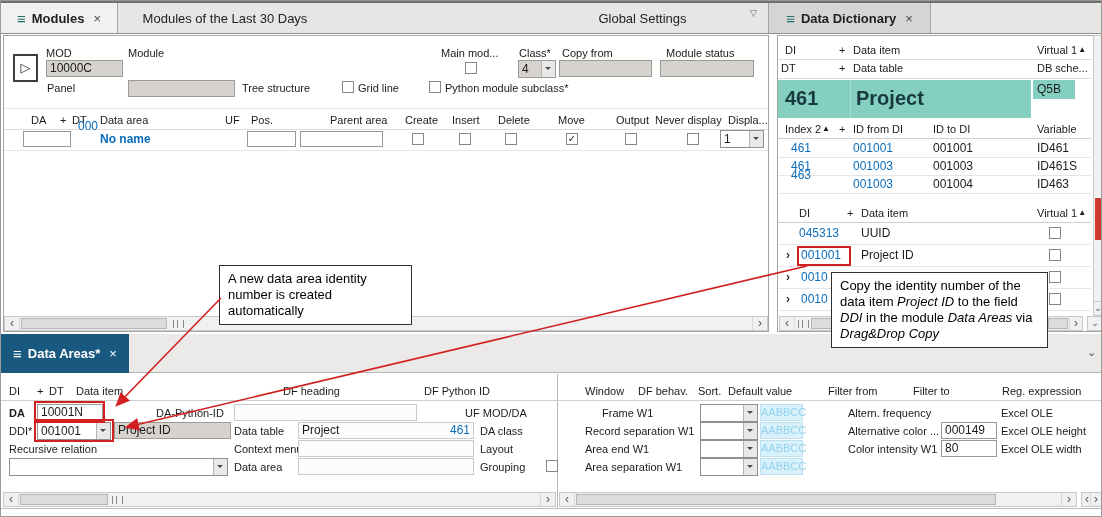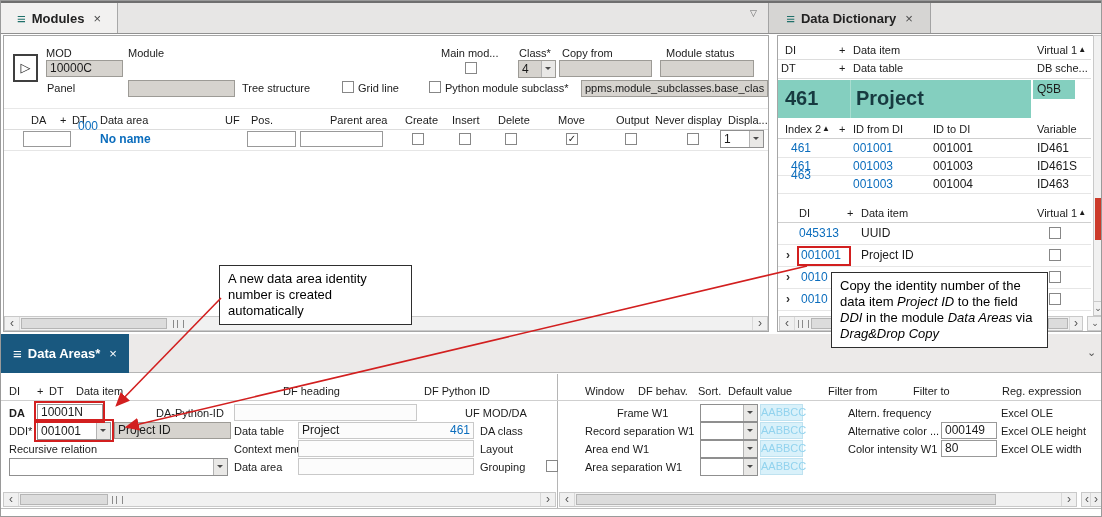--- a/index.html
+++ b/index.html
@@ -43,20 +43,26 @@
 <div id="app">
 
   <div style="position:absolute;left:0;top:0;width:1102px;height:2px;background:#6f6f6f"></div>
   <div style="position:absolute;left:0;top:2px;width:1102px;height:31px;background:#e7e6e5;border-bottom:1px solid #909090;box-sizing:border-box"></div>
 
   <div class="tab" style="left:0;width:117px;background:#f2f1f0;border-right:1px solid #a8a8a8">
     <span class="mi">≡</span>
     <span class="b">Modules</span>
     <span class="ci">×</span>
   </div>
+  <div class="tab" style="left:117px;width:214px">
+    <span>Modules of the Last 30 Days</span>
+  </div>
+  <div class="tab" style="left:543px;width:197px">
+    <span>Global Settings</span>
+  </div>
   <span class="l" style="left:749px;top:6px;font-size:9px;color:#666">▽</span>
   <div class="tab" style="left:767px;width:163px;background:#d6d5d3;border-left:1px solid #a3a3a3;border-right:1px solid #a3a3a3">
     <span class="mi">≡</span>
     <span class="b">Data Dictionary</span>
     <span class="ci">×</span>
   </div>
 
   <div class="panelbox" style="left:2px;top:34px;width:766px;height:297px"></div>
 
   <div style="position:absolute;left:12px;top:53px;width:25px;height:28px;border:2px solid #3f3f3f;background:#fff;box-sizing:border-box;text-align:center;line-height:24px;font-size:13px;color:#222">
@@ -76,21 +82,20 @@
   <div class="f" style="left:558px;top:59px;width:93px"></div>
   <div class="f" style="left:659px;top:59px;width:94px"></div>
 
   <span class="l" style="left:46px;top:81px">Panel</span>
   <div class="f" style="left:127px;top:79px;width:107px"></div>
   <span class="l" style="left:241px;top:81px">Tree structure</span>
   <div class="cb" style="left:341px;top:80px"></div>
   <span class="l" style="left:357px;top:81px">Grid line</span>
   <div class="cb" style="left:428px;top:80px"></div>
   <span class="l" style="left:444px;top:81px">Python module subclass*</span>
-  <div class="f" style="left:580px;top:79px;width:187px;font-size:11px">ppms.module_subclasses.base_clas</div>
 
   <div class="hline" style="left:3px;top:107px;width:764px;background:#e8e8e8"></div>
 
   <span class="l" style="left:30px;top:113px">DA</span>
   <span class="l" style="left:59px;top:113px">+</span>
   <span class="l" style="left:71px;top:113px">DT</span>
   <span class="l" style="left:99px;top:113px">Data area</span>
   <span class="l" style="left:224px;top:113px">UF</span>
   <span class="l" style="left:250px;top:113px">Pos.</span>
   <span class="l" style="left:329px;top:113px">Parent area</span>
@@ -265,21 +270,21 @@
       <span class="arr"></span>
     </div>
   <span class="l" style="left:233px;top:460px">Data area</span>
   <div class="f lite" style="left:297px;top:457px;width:176px"></div>
   <span class="l" style="left:479px;top:460px">Grouping</span>
   <div class="cb" style="left:545px;top:459px"></div>
 
   <div class="redbox" style="left:33px;top:400px;width:71px;height:22px"></div>
   <div class="redbox" style="left:33px;top:418px;width:80px;height:23px"></div>
 
-  <span class="l" style="left:616px;top:406px">Frame W1</span>
+  <span class="l" style="left:601px;top:406px">Frame W1</span>
   <div class="dd" style="left:699px;top:403px;width:58px">
       <span class="arr"></span>
     </div>
   <div class="swatch" style="left:759px;top:403px;width:43px">AABBCC</div>
   <span class="l" style="left:847px;top:406px">Altern. frequency</span>
   <span class="l" style="left:1000px;top:406px">Excel OLE</span>
 
   <span class="l" style="left:584px;top:424px">Record separation W1</span>
   <div class="dd" style="left:699px;top:421px;width:58px">
       <span class="arr"></span>

